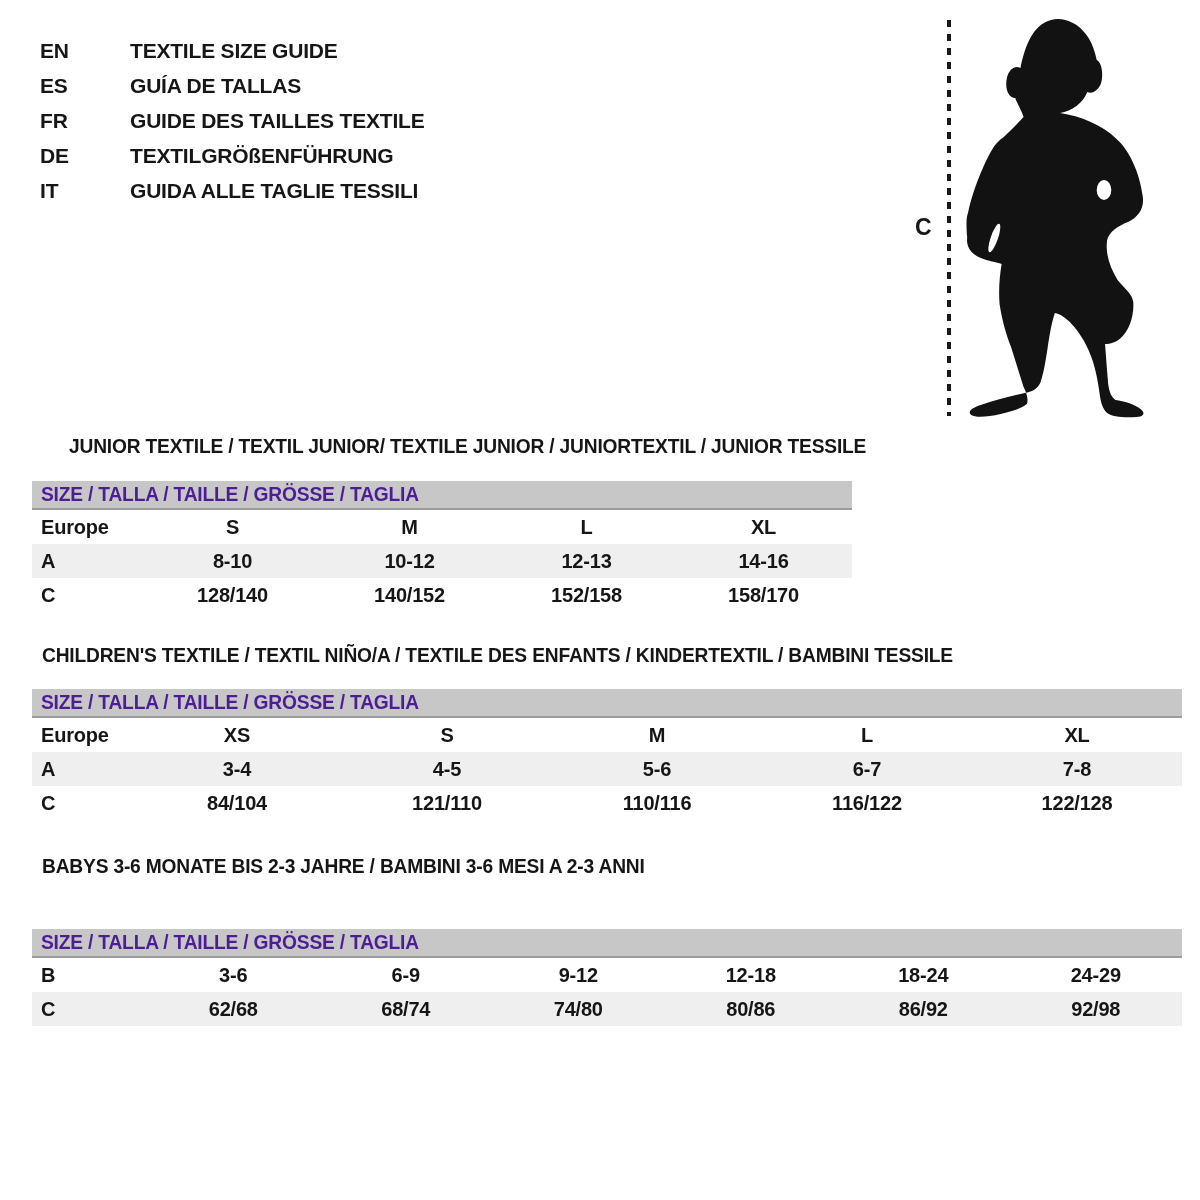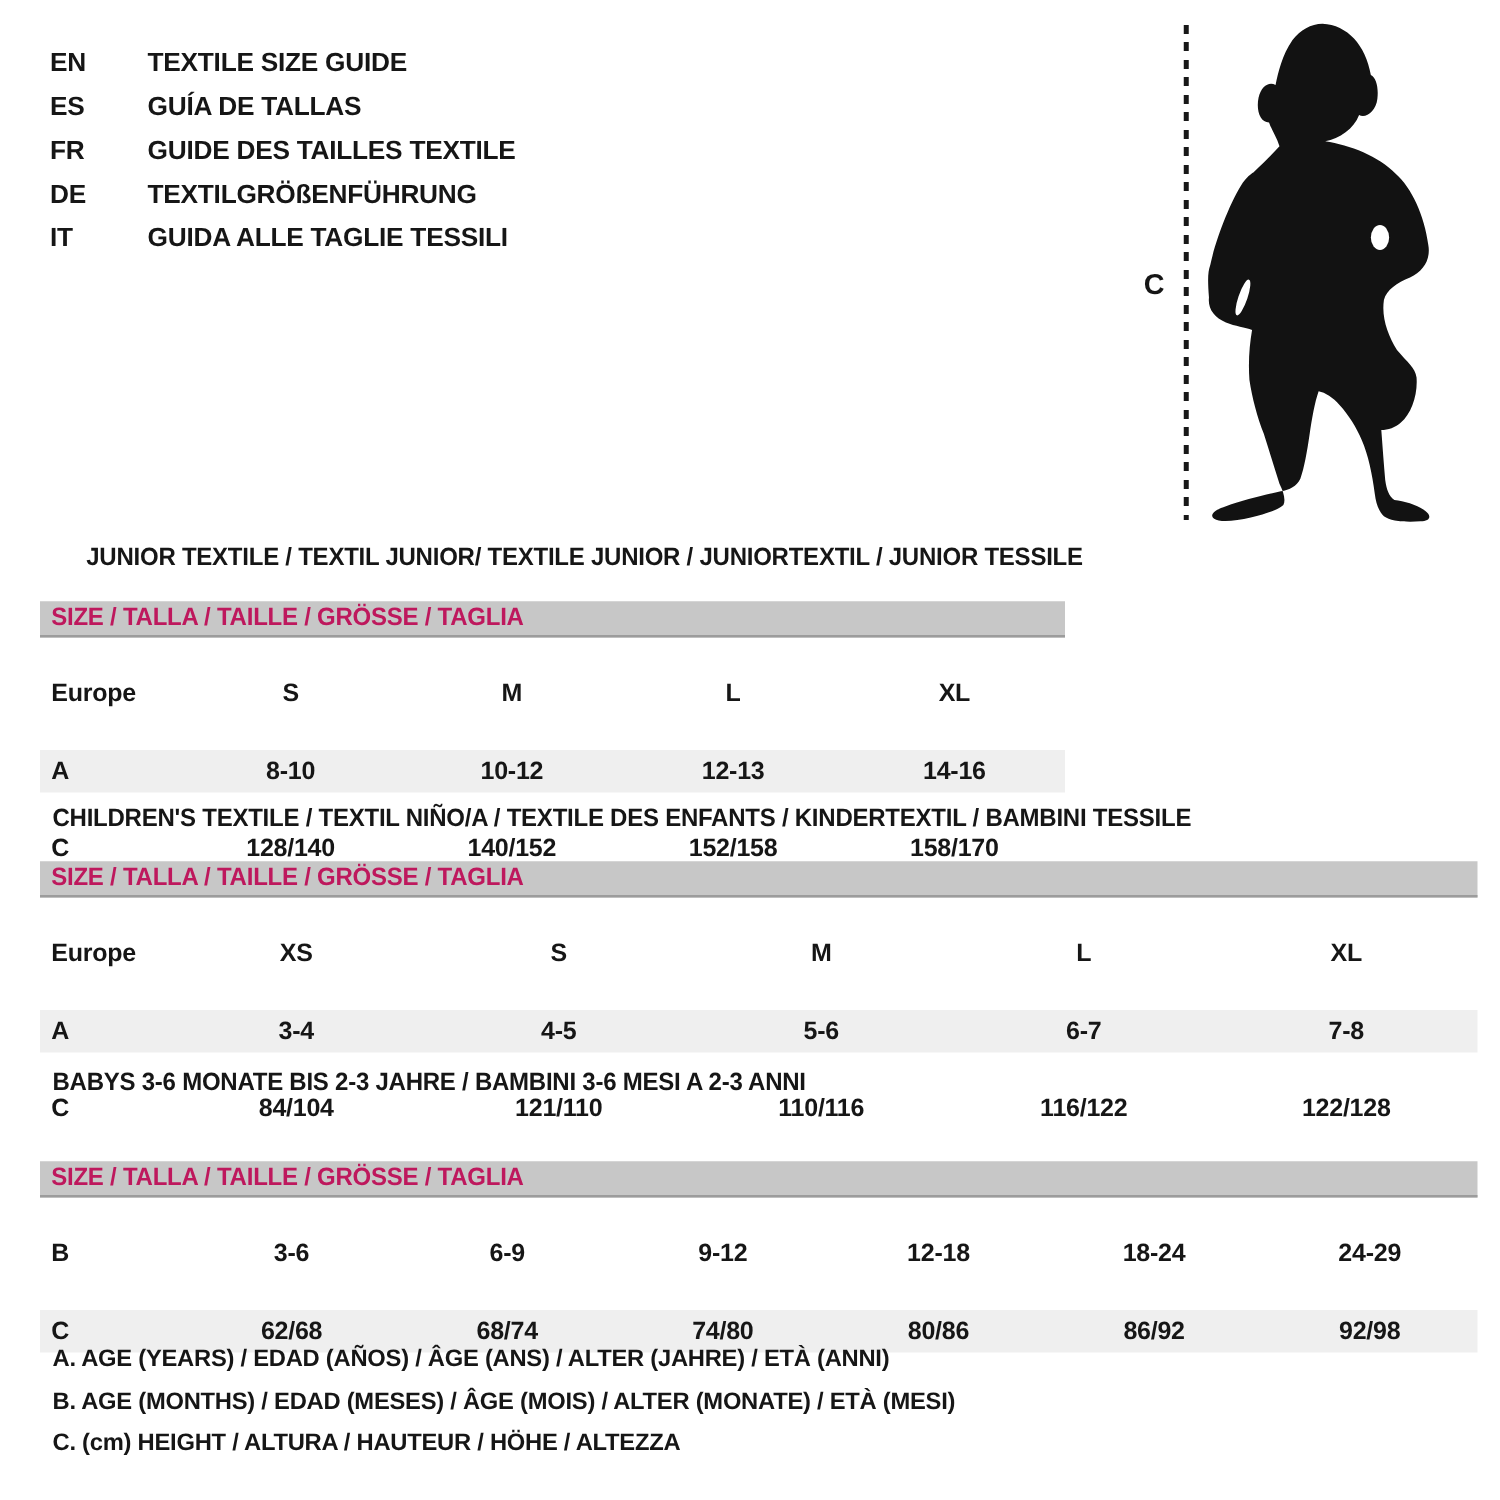--- a/index.html
+++ b/index.html
@@ -8,44 +8,44 @@
     font-family:"Liberation Sans",sans-serif;
     -webkit-font-smoothing:antialiased;
   }
   .page{position:relative;width:1200px;height:1200px;background:#ffffff;overflow:hidden;
         color:#161616;font-weight:bold;letter-spacing:-0.2px;}
 
   
   .langs{position:absolute;left:40px;top:33px;}
   .lang-row{display:flex;height:35px;align-items:center;font-size:21px;}
   .lang-code{width:78px;}
-  .lang-title{white-space:nowrap;}
+  .lang-title{white-space:nowrap;margin-left:12px;}
 
   
   .measure-line{
     position:absolute;left:947px;top:20px;width:4px;height:396px;
     background:repeating-linear-gradient(to bottom,#181818 0 7px,transparent 7px 14px);
   }
   .measure-label{position:absolute;left:915px;top:214px;font-size:23px;}
   .baby-svg{position:absolute;left:963px;top:16px;width:188px;height:404px;}
 
   
   .sec-title{position:absolute;left:42px;font-size:20px;white-space:nowrap;}
   .fit{display:inline-block;transform:scaleX(0.96);transform-origin:0 50%;white-space:nowrap;}
   #junior-title{top:435px;margin-left:27px;}
   #children-title{top:644px;}
   #babies-title{top:850px;line-height:33px;}
 
   
   .size-table{position:absolute;left:32px;}
   .size-bar{
     height:27px;line-height:27px;background:#c7c7c7;border-bottom:2px solid #9c9c9c;
-    font-size:20px;color:#be185d;padding-left:9px;
+    font-size:20px;color:#4c1d95;padding-left:9px;
   }
-  .trow{display:flex;height:34px;line-height:34px;font-size:20px;margin-top:28px;}
+  .trow{display:flex;height:34px;line-height:34px;font-size:20px;}
   .trow.shaded{background:#efefef;}
   .trow .lbl{padding-left:9px;text-align:left;}
   .trow .cell{flex:1;text-align:center;}
   #junior-table{top:481px;width:820px;}
   #junior-table .lbl{width:103px;}
   #children-table{top:689px;width:1150px;}
   #children-table .lbl{width:91px;}
   #babies-table{top:929px;width:1150px;}
   #babies-table .lbl{width:106px;}
 
@@ -220,19 +220,14 @@
           <div class="cell">62/68</div>
           <div class="cell">68/74</div>
           <div class="cell">74/80</div>
           <div class="cell">80/86</div>
           <div class="cell">86/92</div>
           <div class="cell">92/98</div>
         </div>
       </div>
   </div>
 
-  <div class="notes">
-    <div>A. AGE (YEARS) / EDAD (AÑOS) / ÂGE (ANS) / ALTER (JAHRE) / ETÀ (ANNI)</div>
-    <div>B. AGE (MONTHS) / EDAD (MESES) / ÂGE (MOIS) / ALTER (MONATE) / ETÀ (MESI)</div>
-    <div>C. (cm) HEIGHT / ALTURA / HAUTEUR / HÖHE / ALTEZZA</div>
-  </div>
 
 </div>
 
 </body></html>

